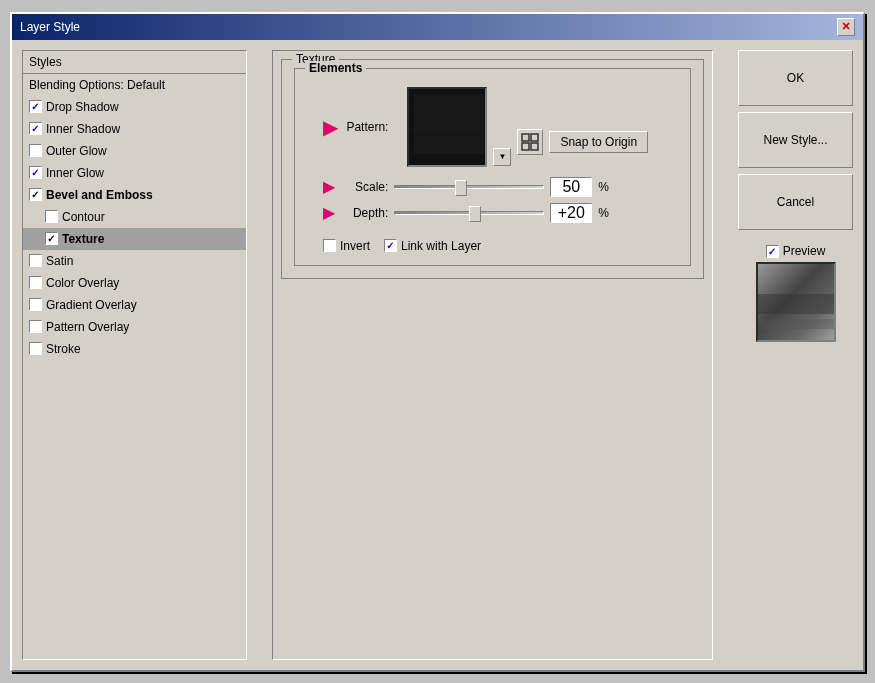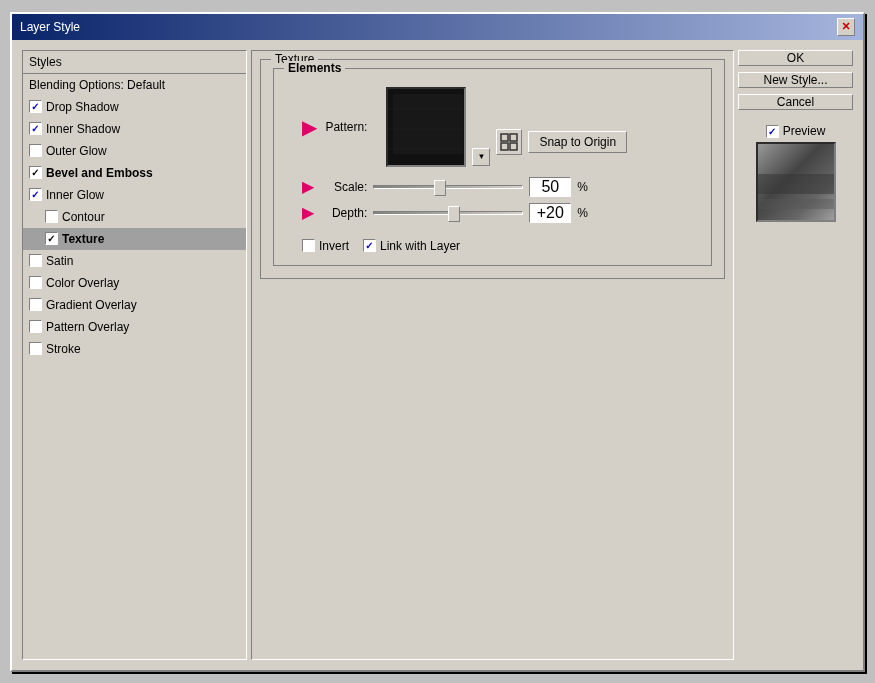--- a/index.html
+++ b/index.html
@@ -56,21 +56,21 @@
       cursor: pointer;
       font-size: 11px;
       font-weight: bold;
       color: #cc0000;
     }
 
     .dialog-body {
       display: flex;
       flex: 1;
       padding: 10px;
-      gap: 4px;
+      gap: 25px;
     }
 
     
     .left-panel {
       width: 225px;
       border: 1px solid #808080;
       border-right-color: #fff;
       border-bottom-color: #fff;
       background: #d4d0c8;
       display: flex;
@@ -321,21 +321,21 @@
       display: flex;
       flex-direction: column;
       gap: 6px;
     }
 
     .win-btn {
       background: #d4d0c8;
       border: 1px solid #fff;
       border-right-color: #808080;
       border-bottom-color: #808080;
-      padding: 0 8px;
+      padding: 20px 8px;
       cursor: pointer;
       font-size: 12px;
       width: 100%;
       text-align: center;
     }
 
     .preview-section {
       margin-top: 8px;
       display: flex;
       flex-direction: column;
@@ -386,28 +386,28 @@
       <div class="left-item checkbox-item">
         <div class="win-checkbox checked"></div>
         <span>Inner Shadow</span>
       </div>
 
       <div class="left-item checkbox-item">
         <div class="win-checkbox"></div>
         <span>Outer Glow</span>
       </div>
 
+      <div class="left-item checkbox-item">
+        <div class="win-checkbox checked"></div>
+        <span>Inner Glow</span>
+      </div>
+
       <div class="left-item checkbox-item bold-label">
         <div class="win-checkbox checked-bold"></div>
         <span style="font-weight:bold;">Bevel and Emboss</span>
-      </div>
-
-      <div class="left-item checkbox-item">
-        <div class="win-checkbox checked"></div>
-        <span>Inner Glow</span>
       </div>
 
       <div class="left-item checkbox-item indent">
         <div class="win-checkbox"></div>
         <span>Contour</span>
       </div>
 
       <div class="left-item checkbox-item indent selected">
         <div class="win-checkbox checked-bold"></div>
         <span style="font-weight:bold;">Texture</span>

